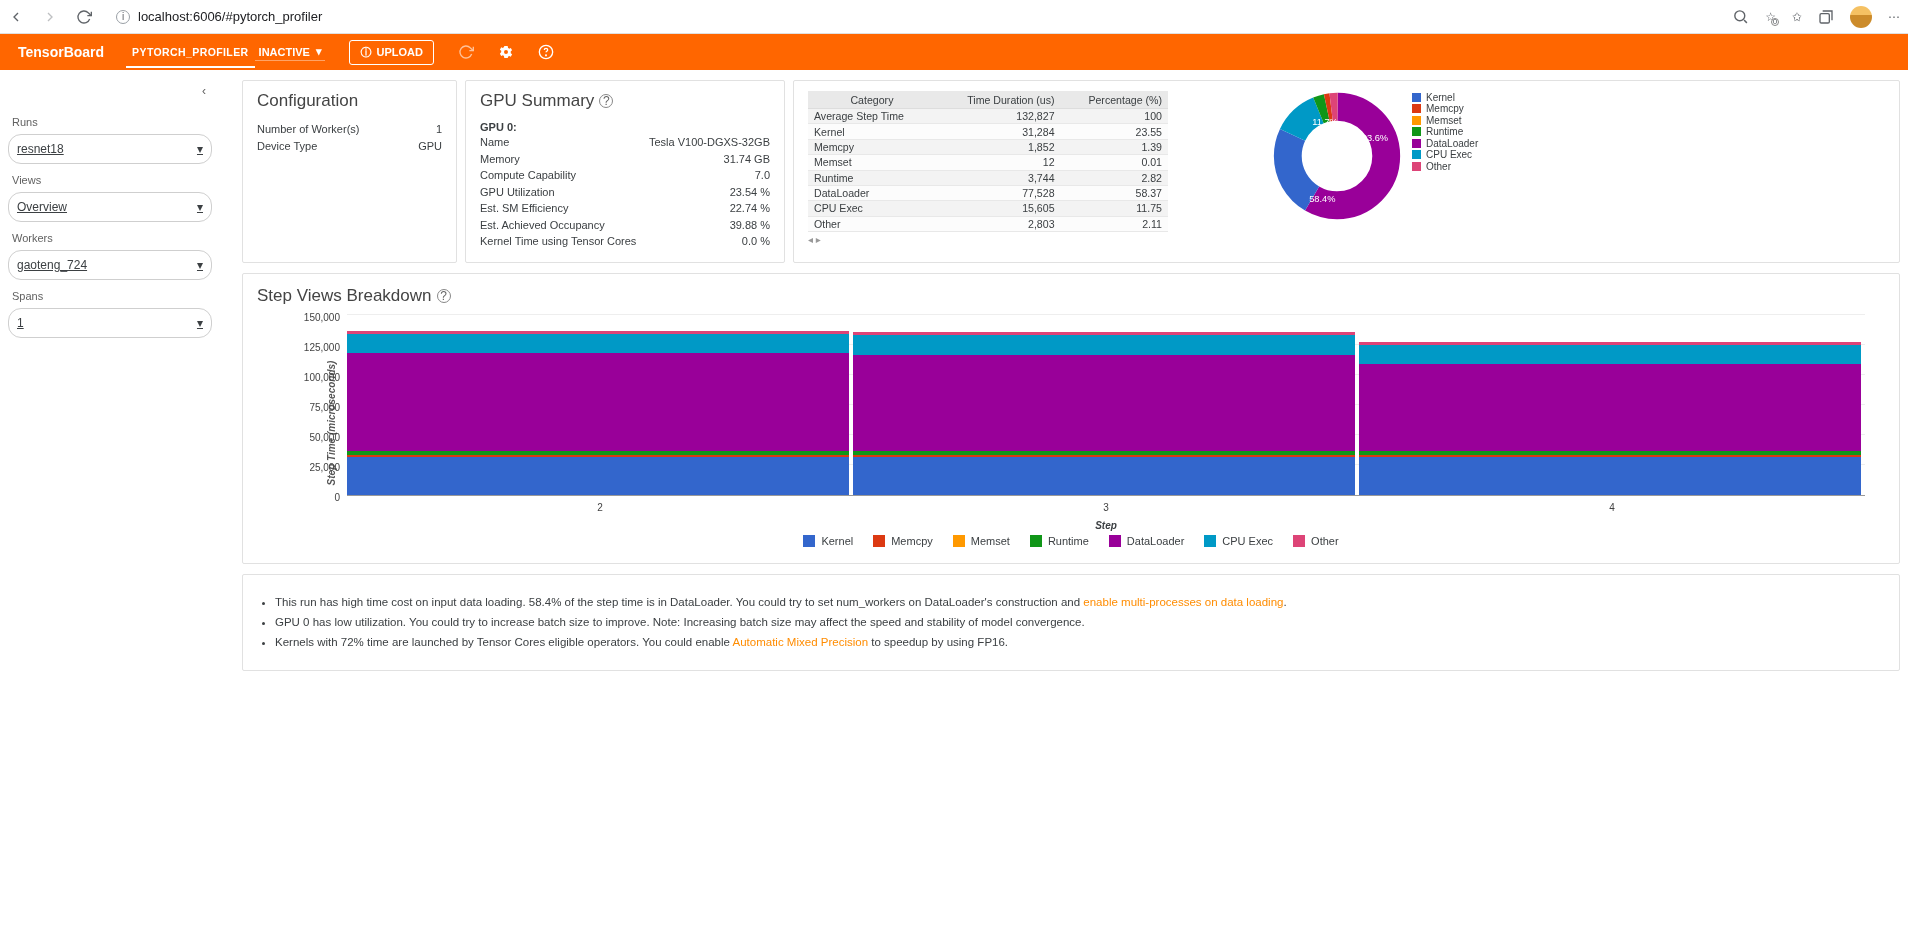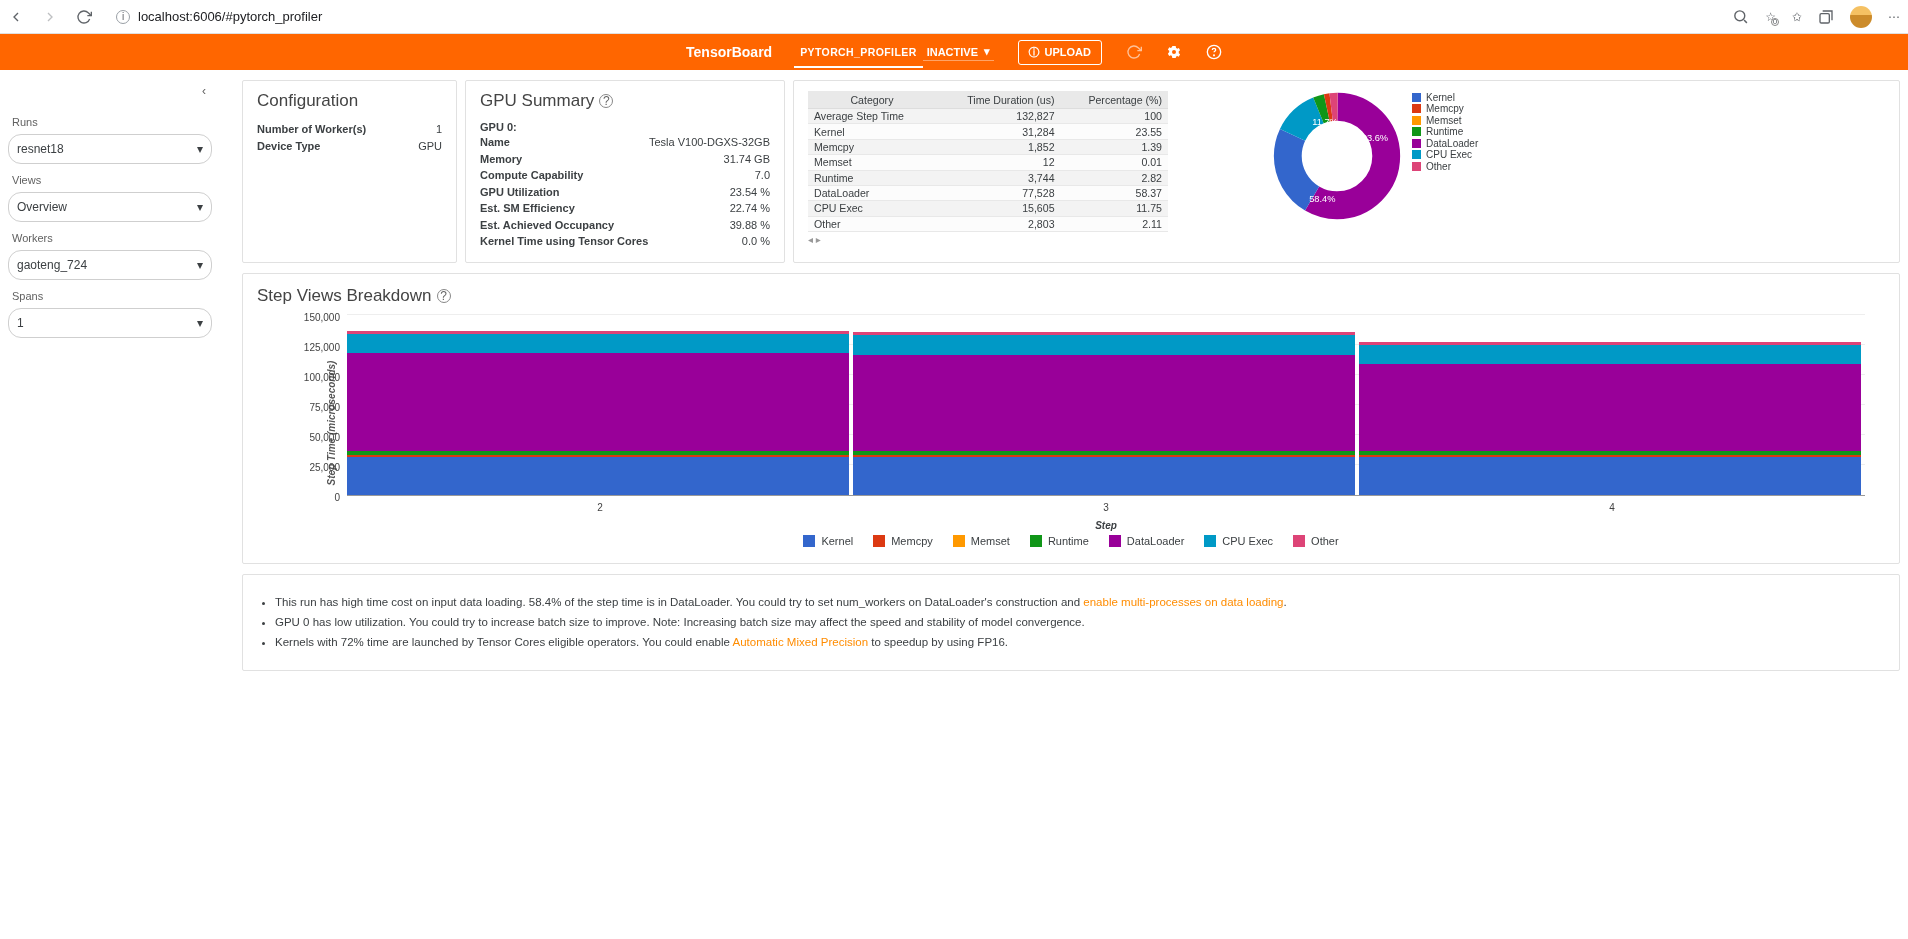--- a/index.html
+++ b/index.html
@@ -4,39 +4,39 @@
 <style>
 * { box-sizing: border-box; margin: 0; padding: 0; }
 body { font-family: "Segoe UI", Arial, sans-serif; font-size: 12px; background: #fff; color: #3c4043; }
 .browser-bar { height: 34px; border-bottom: 1px solid #e0e0e0; display: flex; align-items: center; padding: 0 8px; gap: 14px; }
 .browser-bar .nav-icons { display: flex; gap: 18px; color: #5f6368; }
 .browser-bar .nav-icons span { cursor: pointer; display:flex; align-items:center; }
 .browser-bar .url { flex: 1; display: flex; align-items: center; gap: 8px; font-size: 13px; color: #5f6368; padding-left:10px; }
 .browser-bar .url-text { color: #202124; }
 .browser-right { display: flex; gap: 16px; align-items: center; color: #5f6368; }
 .avatar { width: 22px; height: 22px; border-radius: 50%; background: linear-gradient(#f5c163 40%, #cc8b2a 40%); }
-.app-header { background: #ff6600; height: 36px; display: flex; align-items: center; color: #fff; padding: 0 18px; justify-content: center; }
+.app-header { background: #ff6600; height: 36px; display: flex; align-items: center; color: #fff; padding: 0 18px; justify-content: flex-start; }
 .app-header-left { display: flex; align-items: center; gap: 22px; }
 .app-title { font-weight: 700; font-size: 14px; }
 .app-tab { font-size: 10.5px; font-weight: 700; letter-spacing: 0.4px; border-bottom: 2px solid #fff; padding: 10px 6px 8px; }
 .app-header-right { display: flex; align-items: center; gap: 24px; }
 .inactive-sel { display: flex; align-items: center; gap: 6px; font-size: 11px; font-weight:600; border-bottom: 1px solid rgba(255,255,255,0.4); padding: 2px 4px; }
 .upload-btn { border: 1px solid #fff; border-radius: 3px; padding: 4px 10px; display: flex; gap: 5px; align-items: center; font-size: 11px; font-weight: 700; cursor: pointer; }
 .hicon { width: 16px; height: 16px; display:flex;align-items:center;justify-content:center; cursor:pointer;}
 .main { display: flex; }
 .sidebar { width: 220px; padding: 10px 8px; background:#fff; }
 .sidebar-collapse { text-align: right; padding: 4px 6px 8px; color: #616161; cursor: pointer; }
 .side-label { font-size: 11px; color: #616161; margin: 10px 4px 6px; }
-.side-select { width: 100%; border: 1px solid #cfcfcf; border-radius: 13px; padding: 7px 8px; font-size: 12px; display: flex; justify-content: space-between; align-items: center; cursor: pointer; background:#fff;}
+.side-select { width: 100%; border: 1px solid #cfcfcf; border-radius: 13px; padding: 7px 8px; font-size: 12px; display: flex; justify-content: space-between; align-items: center; cursor: pointer; background:#fff;text-decoration:underline;}
 .content { flex: 1; padding: 10px 8px 20px 22px; background:#fff;}
 .row1 { display: flex; gap: 8px; margin-bottom: 10px; }
 .card { border: 1px solid #e1e1e1; border-radius: 2px; padding: 10px 14px 12px; }
 .card-title { font-size: 17px; color: #444; margin-bottom: 10px; display:flex; align-items:center; gap:5px;}
 .kv { display: flex; justify-content: space-between; font-size: 11px; line-height: 1.5; }
-.kv .k { font-weight: 700; }
+.kv .k { font-weight: 400; }
 .gpu-head { font-weight: 700; font-size: 11px; margin-bottom:1px;}
 .exec-table { width: 360px; border-collapse: collapse; font-size: 10.6px; }
 .exec-table th { background: #e9e9e9; font-weight: 400; padding: 2.5px 6px; text-align: right; border-bottom: 1px solid #ddd; }
 .exec-table th:first-child { text-align: center; }
 .exec-table td { background: #f3f3f3; padding: 1.2px 6px; text-align: right; border-bottom: 1px solid #e8e8e8;}
 .exec-table td:first-child { text-align: left; }
 .exec-table tr.light td { background: #fcfcfc; }
 .exec-row { display: flex; gap: 14px; align-items:flex-start;}
 .donut-wrap { display: flex; gap: 10px; align-items:flex-start; padding-left:90px;}
 .legend2 { font-size: 10px; }

